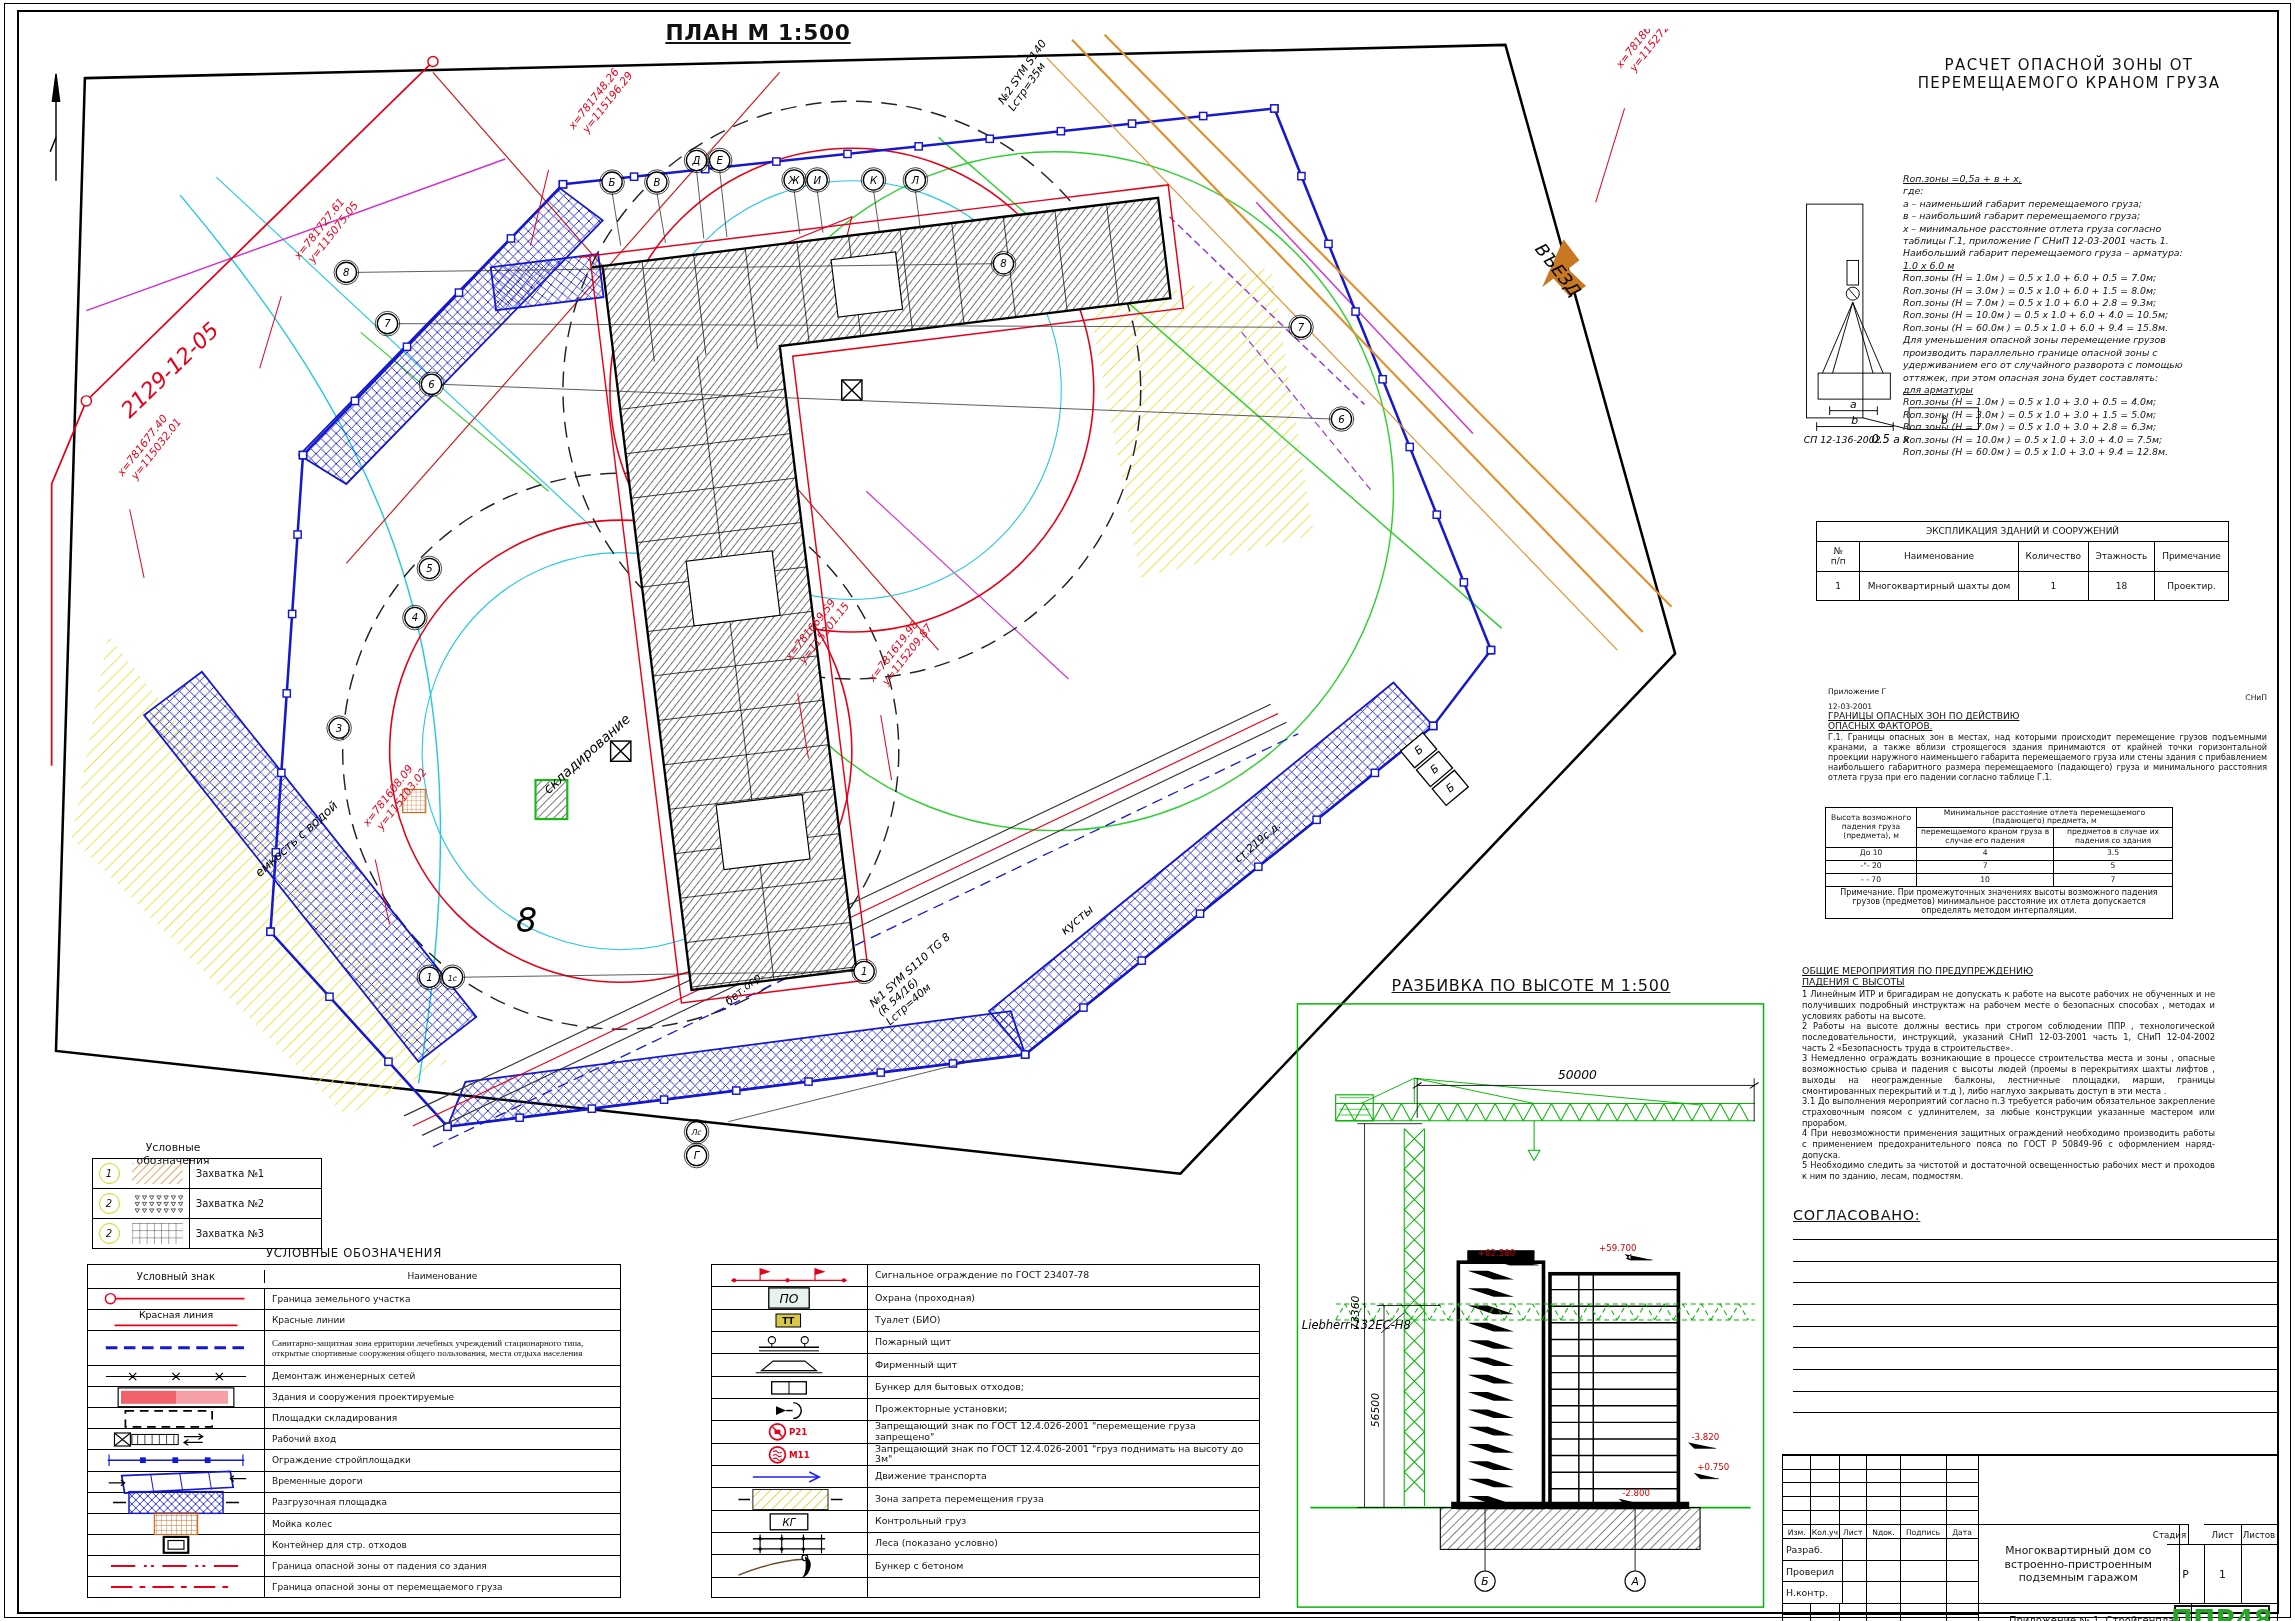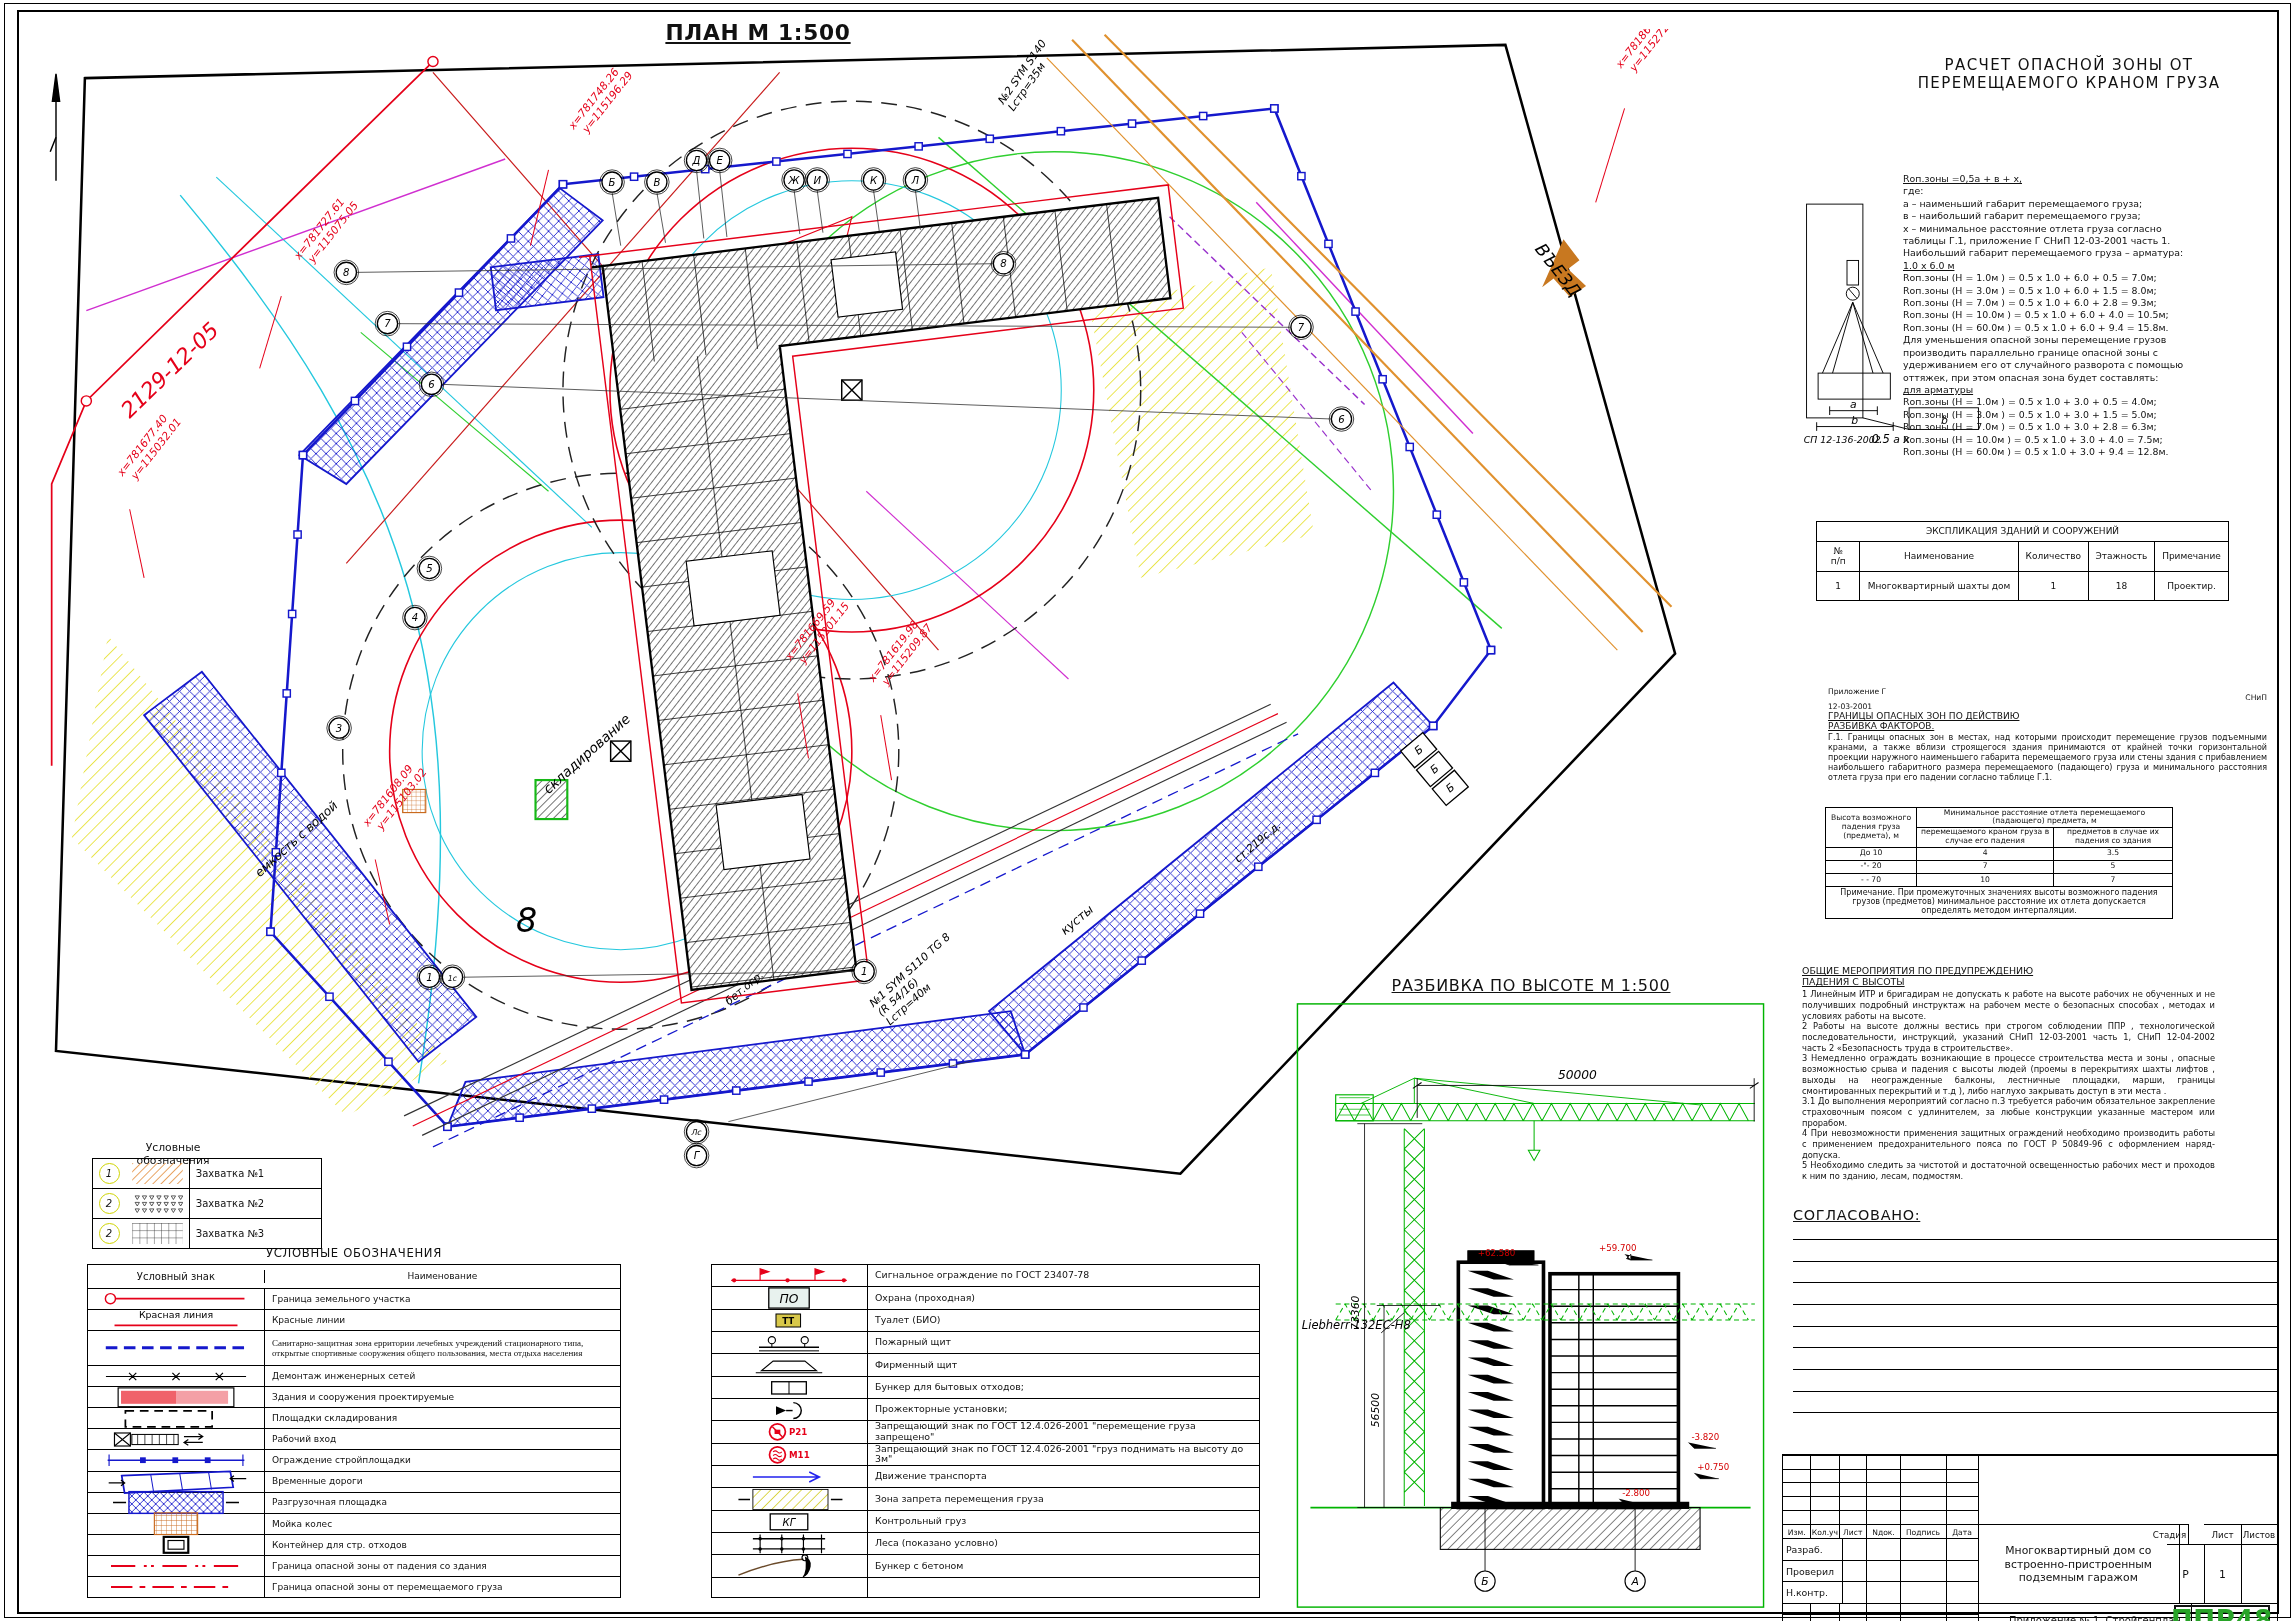--- a/index.html
+++ b/index.html
@@ -22,21 +22,21 @@
   .lg2 .lg-sym{width:152px;}
   .lg2 .lg-name{font-size:9.4px;}
   .zh-table{border:1.1px solid #000;display:flex;flex-direction:column;}
   .zh-row{display:flex;border-bottom:0.7px solid #000;height:29px;}
   .zh-row:last-child{border-bottom:none;}
   .zh-num{width:32px;display:flex;align-items:center;justify-content:center;}
   .zh-circ{width:19px;height:19px;border:1.1px solid #cfd400;border-radius:50%;display:flex;align-items:center;justify-content:center;font-size:10px;font-style:italic;}
   .zh-sym{width:64px;border-right:0.7px solid #000;display:flex;align-items:center;justify-content:center;}
   .zh-name{flex:1;display:flex;align-items:center;padding-left:5.8px;font-size:10px;}
   
-  .calc-line{font-size:9.4px;line-height:12.4px;white-space:nowrap;}
+  .calc-line{font-size:9.4px;line-height:12.4px;white-space:nowrap;font-style:italic;}
   .tbl{border-collapse:collapse;}
   .tbl td,.tbl th{border:1.2px solid #000;font-weight:normal;text-align:center;vertical-align:middle;padding:0.7px 2.2px;}
   .para{font-size:8px;line-height:10px;text-align:justify;}
   .meas{font-size:8.3px;line-height:10.7px;text-align:justify;}
   .sog-line{position:absolute;height:0;border-top:1.4px solid #000;left:0;right:0;}
   
   .stamp{border:1.8px solid #000;}
   .stamp .cell{position:absolute;border-right:1.2px solid #000;border-top:1.2px solid #000;
       display:flex;align-items:center;justify-content:center;font-size:8.7px;overflow:hidden;}
   .logo-box{border:2.2px solid #111;font-weight:bold;font-size:26px;letter-spacing:0.7px;color:#28a428;
@@ -889,21 +889,21 @@
         <td>Проектир.</td>
       </tr>
 </tbody>
   </table>
 
 <div class="abs" style="left:1828px;top:687px;width:439px;">
   <div style="font-size:7.6px;">Приложение Г</div>
   <div style="font-size:7.6px;text-align:right;margin-top:-2.9px;">СНиП</div>
   <div style="font-size:7.6px;">12-03-2001</div>
   <div style="font-size:9px;" class="u">ГРАНИЦЫ  ОПАСНЫХ  ЗОН  ПО ДЕЙСТВИЮ</div>
-  <div style="font-size:9px;" class="u">РАЗБИВКА  ФАКТОРОВ.</div>
+  <div style="font-size:9px;" class="u">ОПАСНЫХ  ФАКТОРОВ.</div>
   <div class="para" style="margin-top:1.4px;">Г.1.  Границы опасных зон в местах, над которыми происходит перемещение грузов подъемными кранами, а также вблизи строящегося здания принимаются от крайней точки горизонтальной проекции наружного наименьшего габарита перемещаемого груза или стены здания с прибавлением наибольшего габаритного размера перемещаемого (падающего) груза и минимального расстояния отлета груза при его падении согласно  таблице Г.1.</div>
 </div>
 
 <table class="abs tbl" style="left:1825px;top:807px;width:348px;font-size:7.6px;line-height:8.7px;">
   <tbody>
       <tr>
     <td rowspan="2" style="width:87px;white-space:pre-line;">Высота возможного
 падения груза
 (предмета), м</td>
     <td colspan="2" style="white-space:pre-line;">Минимальное расстояние отлета перемещаемого

